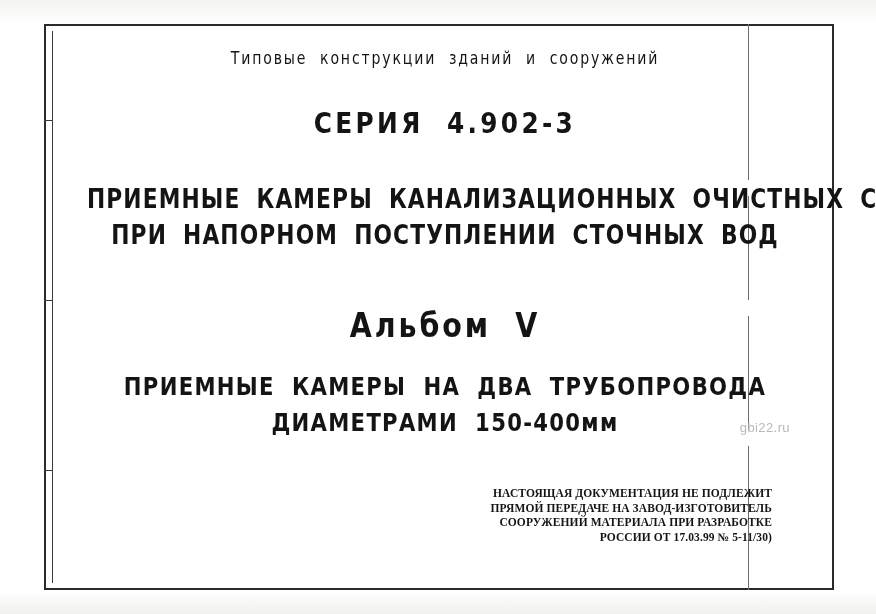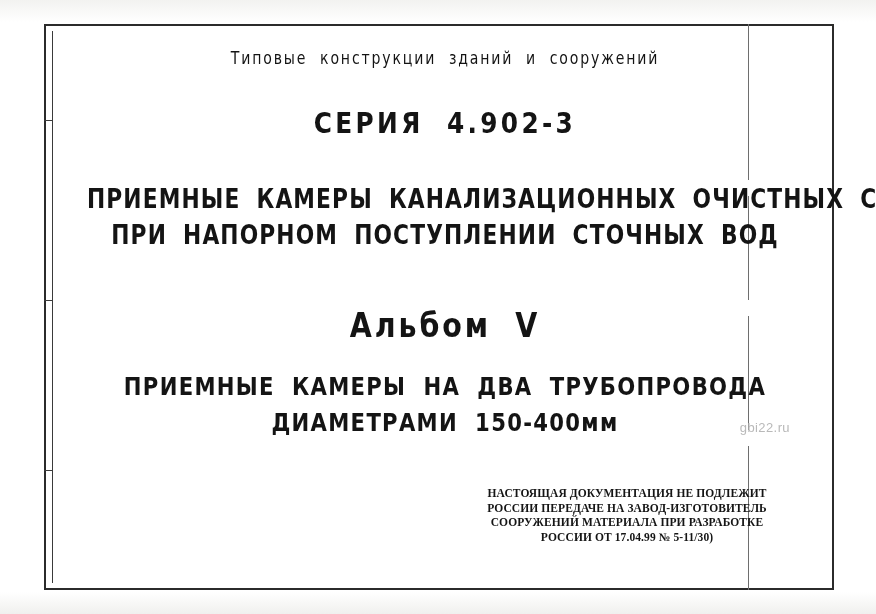--- a/index.html
+++ b/index.html
@@ -168,21 +168,21 @@
     word-spacing: 9px;
     transform: scaleX(0.94);
   }
 
   
   .note {
     position: absolute;
     right: 58px;
     top: 462px;
     width: 290px;
-    text-align: center;
+    text-align: right;
     color: #151515;
     font-family: "Liberation Serif", serif;
     font-size: 11.5px;
     font-weight: 700;
     line-height: 14.5px;
     letter-spacing: 0.1px;
   }
   .note div { white-space: nowrap; }
 
   
@@ -238,22 +238,22 @@
     <div class="line l-main2">ПРИ НАПОРНОМ ПОСТУПЛЕНИИ СТОЧНЫХ ВОД</div>
 
     <div class="line l-album">Альбом V</div>
 
     <div class="line l-sub1">ПРИЕМНЫЕ КАМЕРЫ НА ДВА ТРУБОПРОВОДА</div>
 
     <div class="line l-sub2">ДИАМЕТРАМИ 150-400мм</div>
 
     <div class="note">
       <div>НАСТОЯЩАЯ ДОКУМЕНТАЦИЯ НЕ ПОДЛЕЖИТ</div>
-      <div>РОССИИ ПЕРЕДАЧЕ НА ЗАВОД-ИЗГОТОВИТЕЛЬ</div>
+      <div>ПРЯМОЙ ПЕРЕДАЧЕ НА ЗАВОД-ИЗГОТОВИТЕЛЬ</div>
       <div>СООРУЖЕНИЙ МАТЕРИАЛА ПРИ РАЗРАБОТКЕ</div>
-      <div>РОССИИ ОТ 17.04.99 № 5-11/30)</div>
+      <div>РОССИИ ОТ 17.03.99 № 5-11/30)</div>
     </div>
 
   </div>
 
   <div class="watermark">gbi22.ru</div>
 
 </div>
 
 </body></html>

